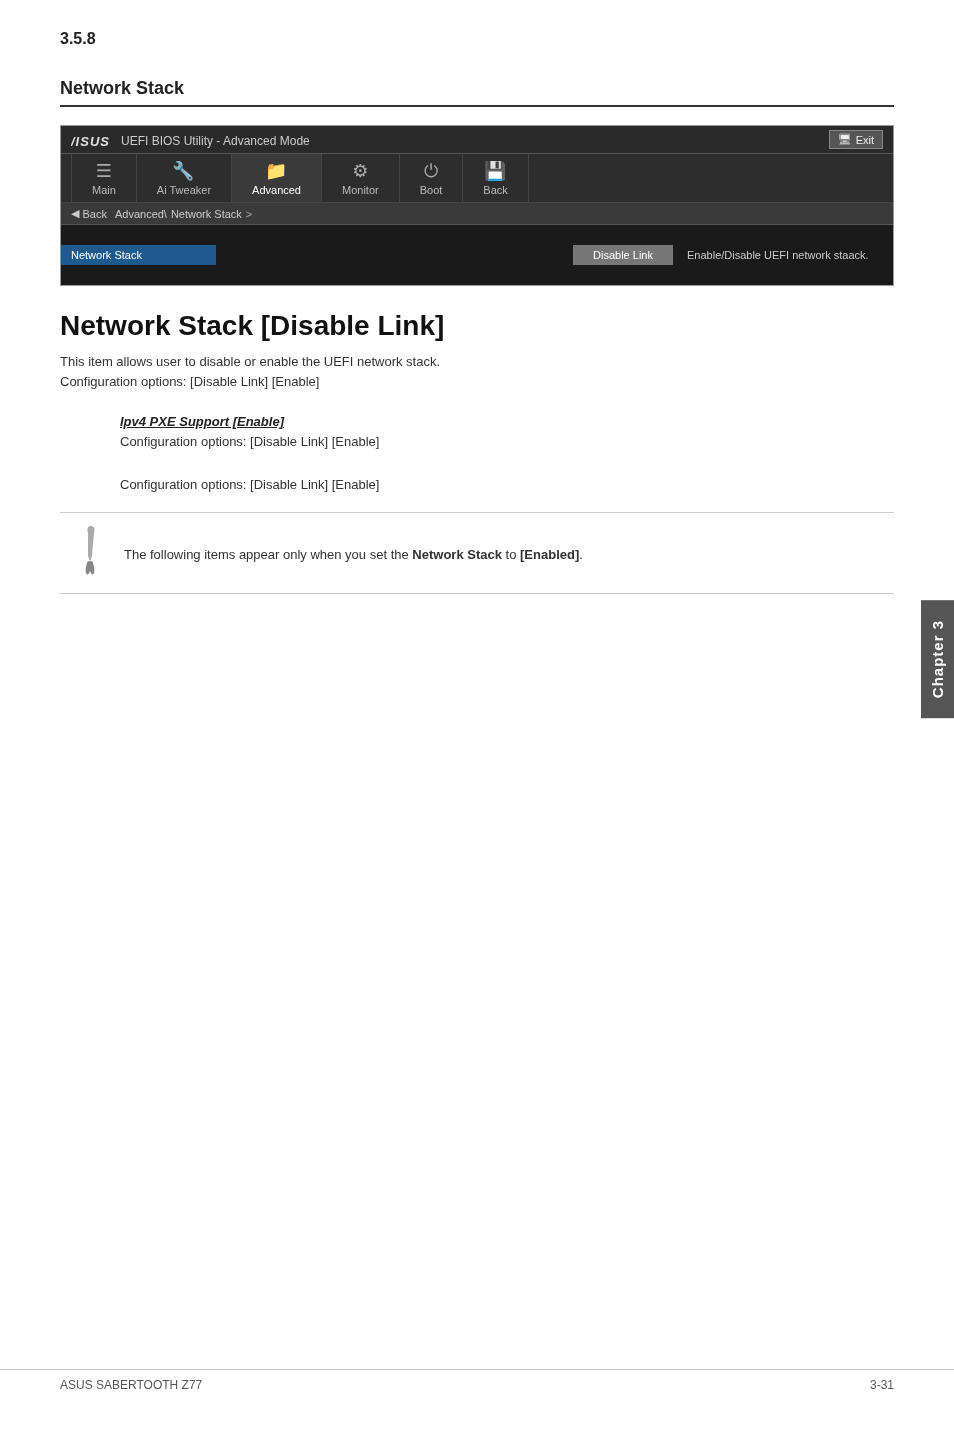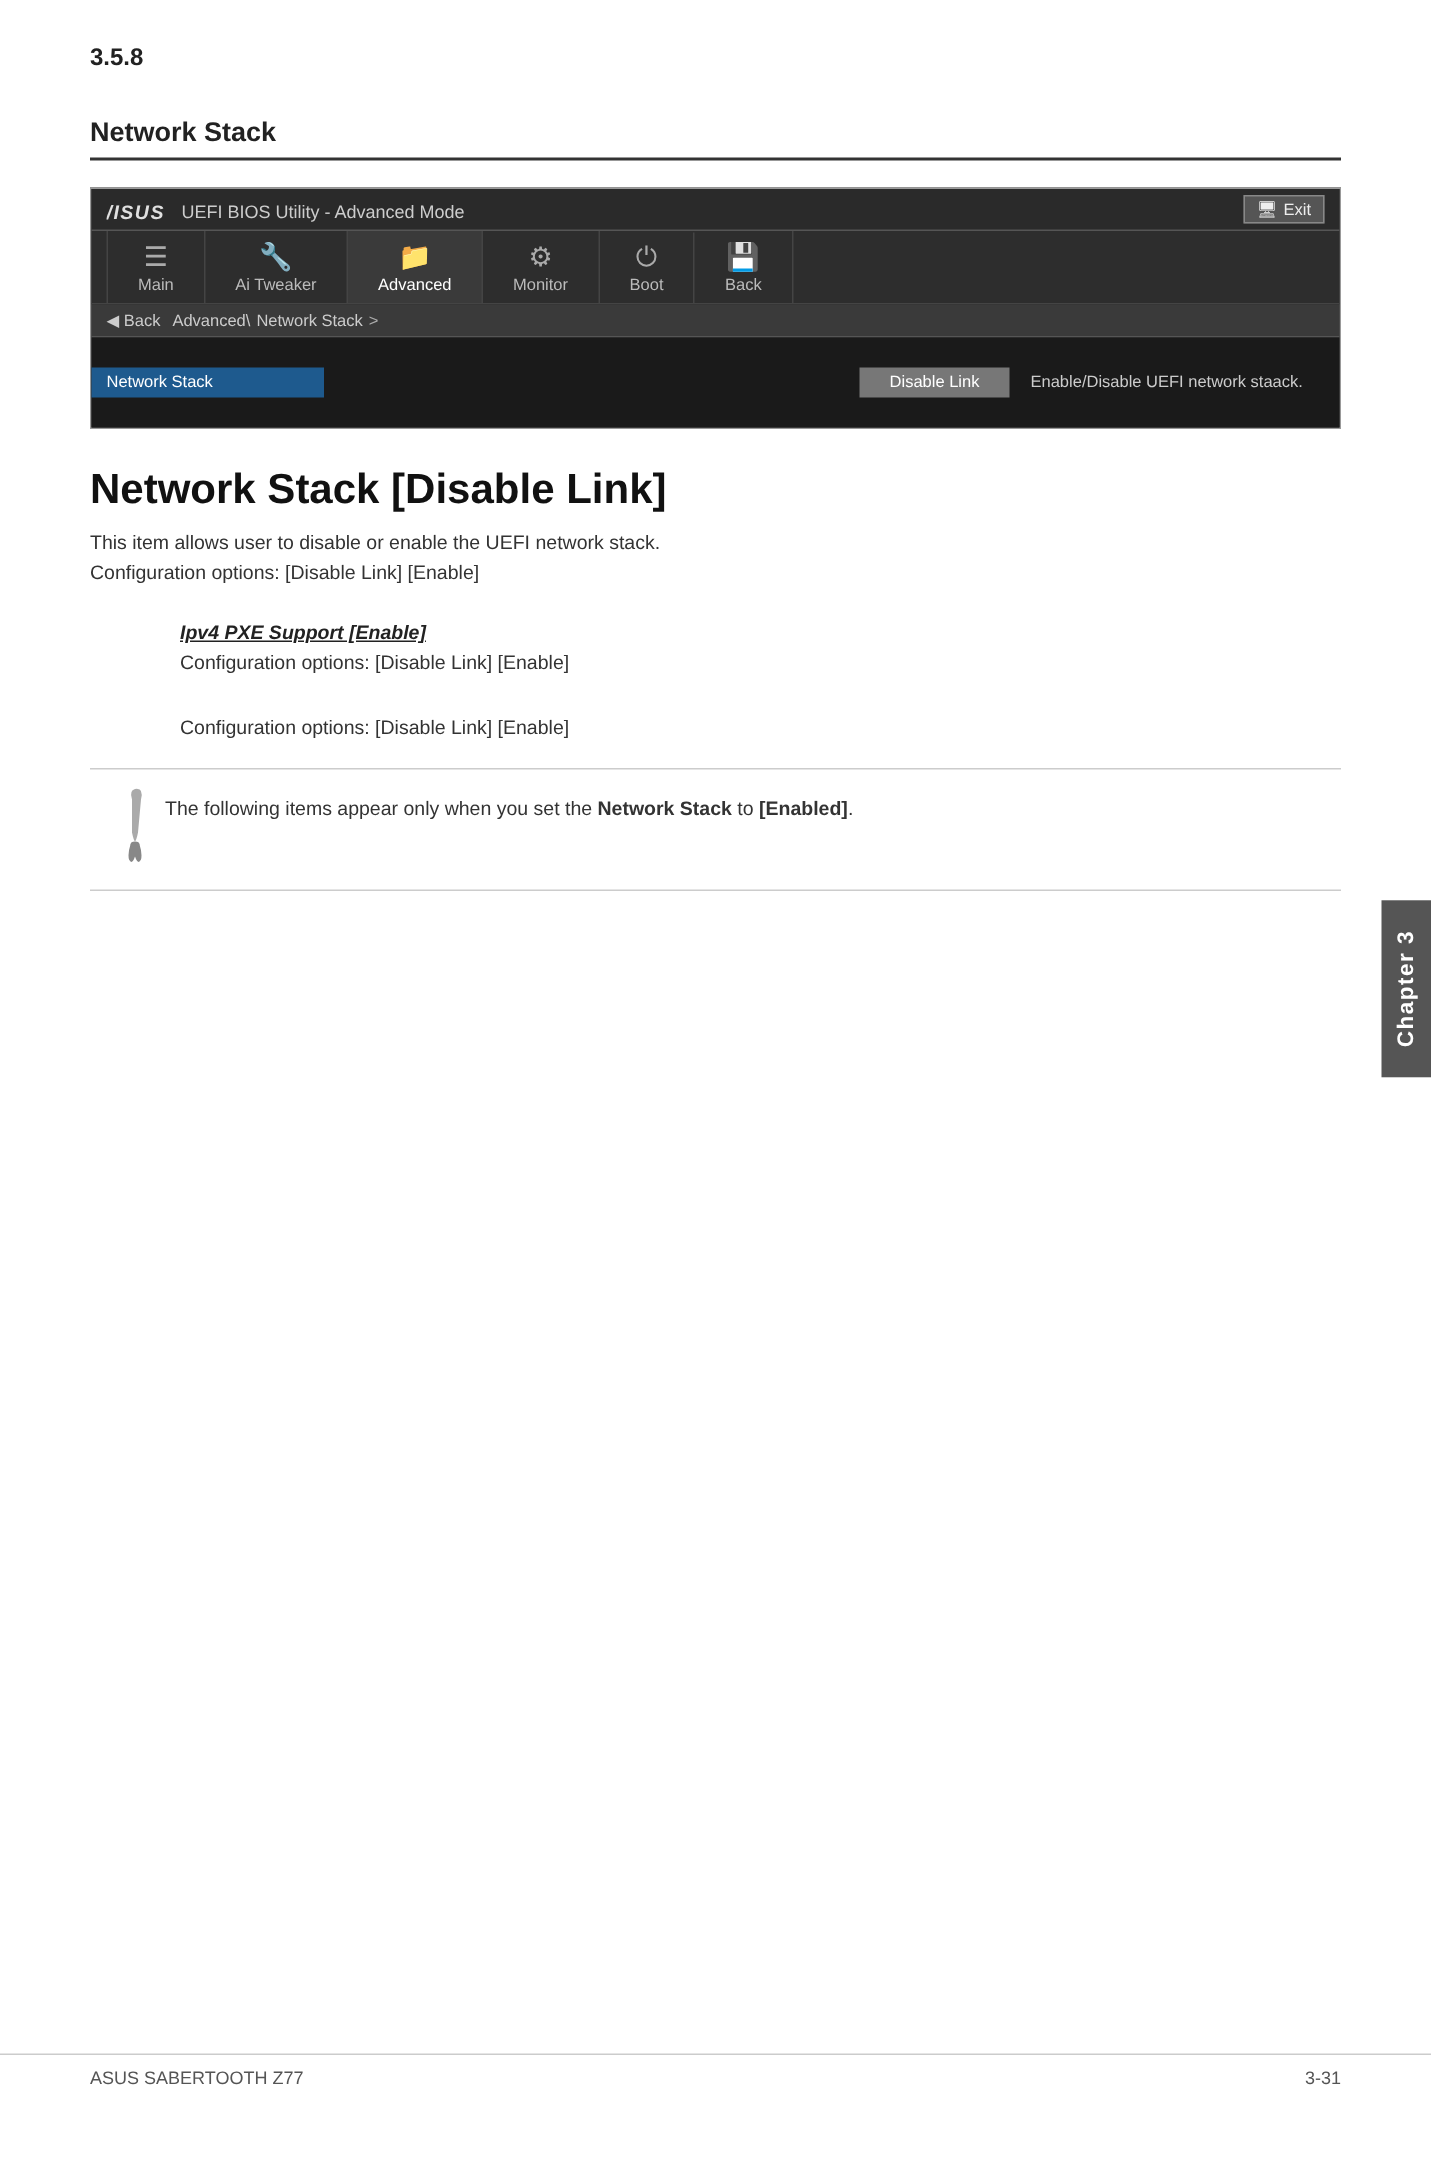--- a/index.html
+++ b/index.html
@@ -184,21 +184,22 @@
     }
     .sub-item-desc {
       font-size: 13px;
       color: #333;
       line-height: 1.5;
     }
 
     
     .note-box {
       display: flex;
-      align-items: flex-start;
+      align-items: center;
+      gap: 14px;
       border-top: 1px solid #ccc;
       border-bottom: 1px solid #ccc;
       padding: 12px 10px;
       margin-top: 18px;
     }
     .note-icon {
       font-size: 36px;
       color: #666;
       line-height: 1;
       flex-shrink: 0;

